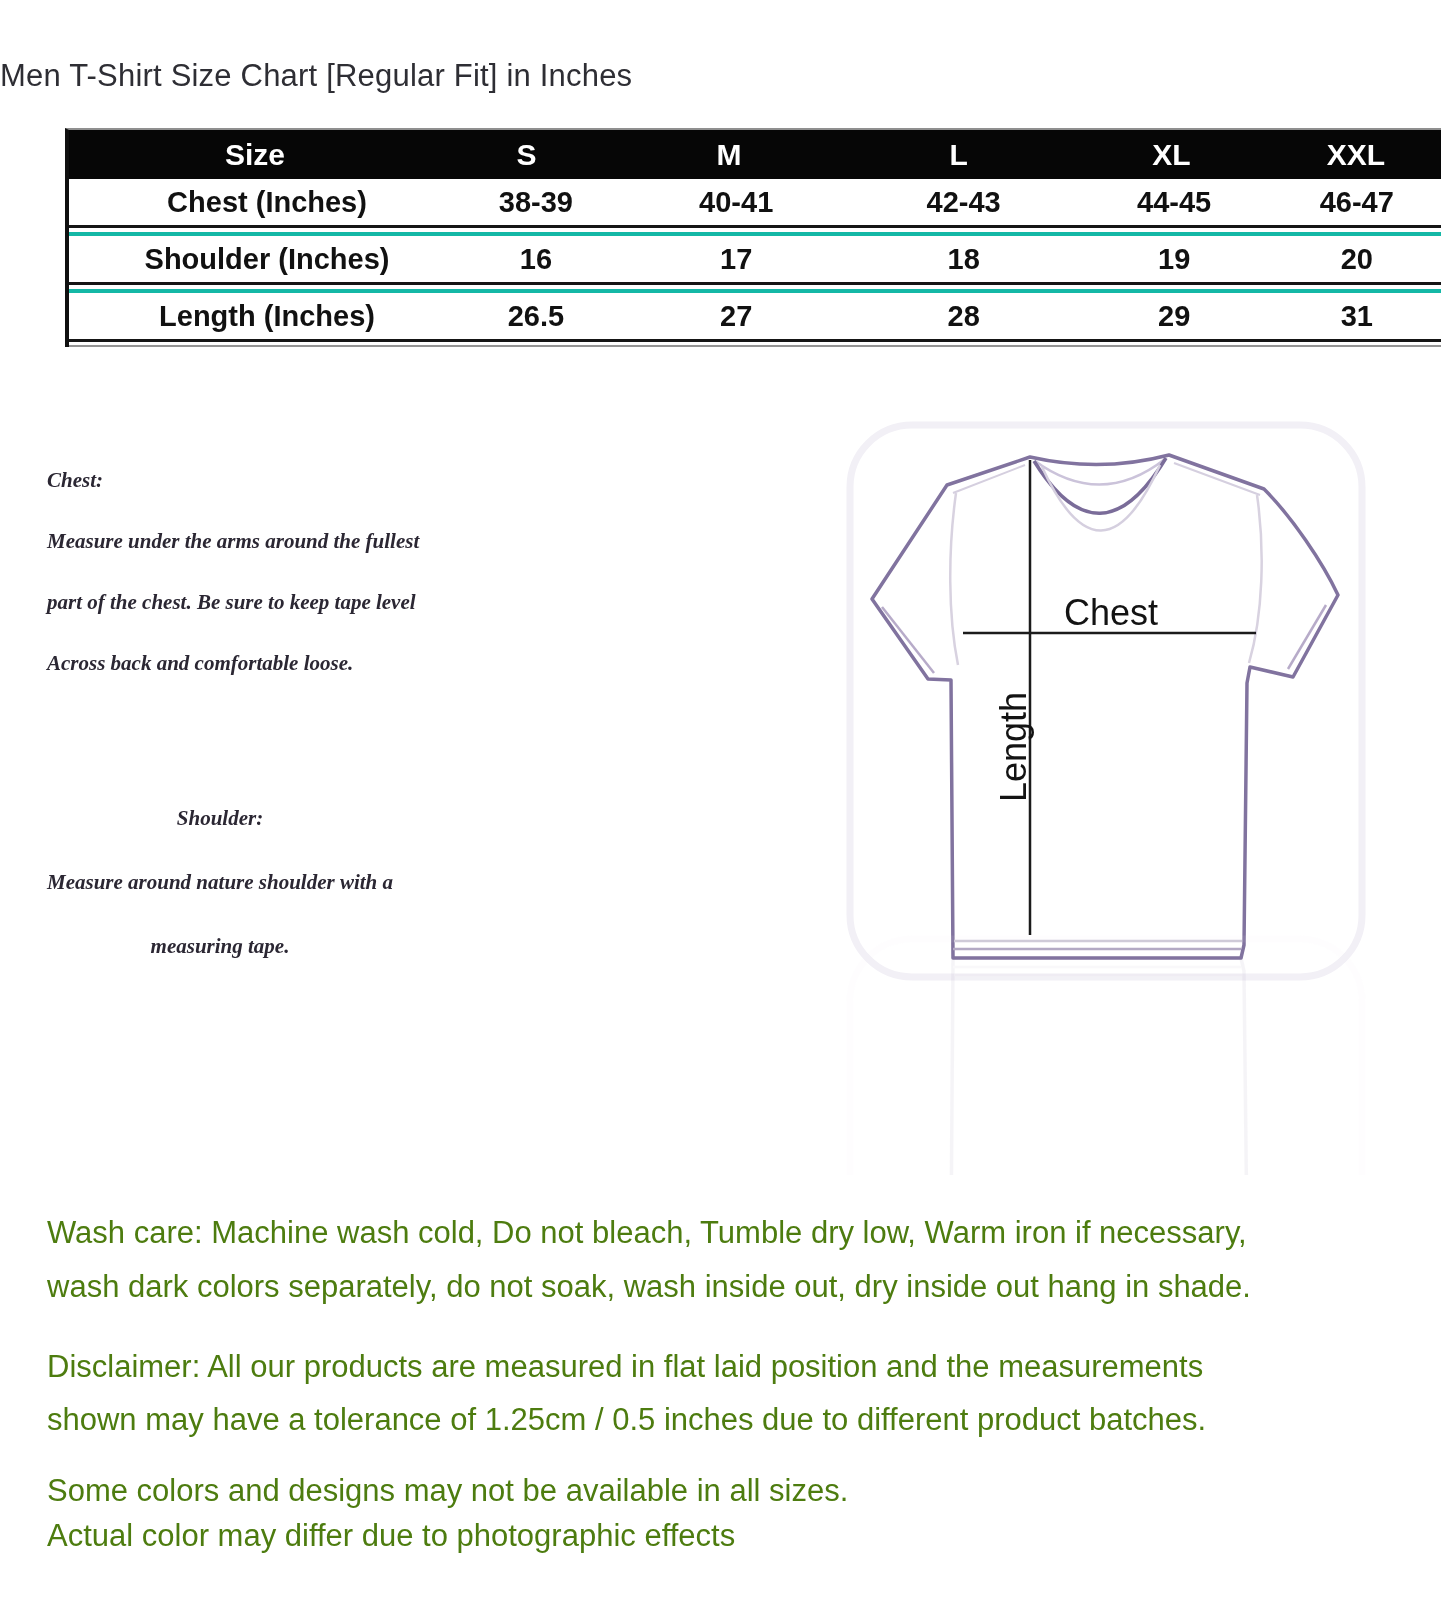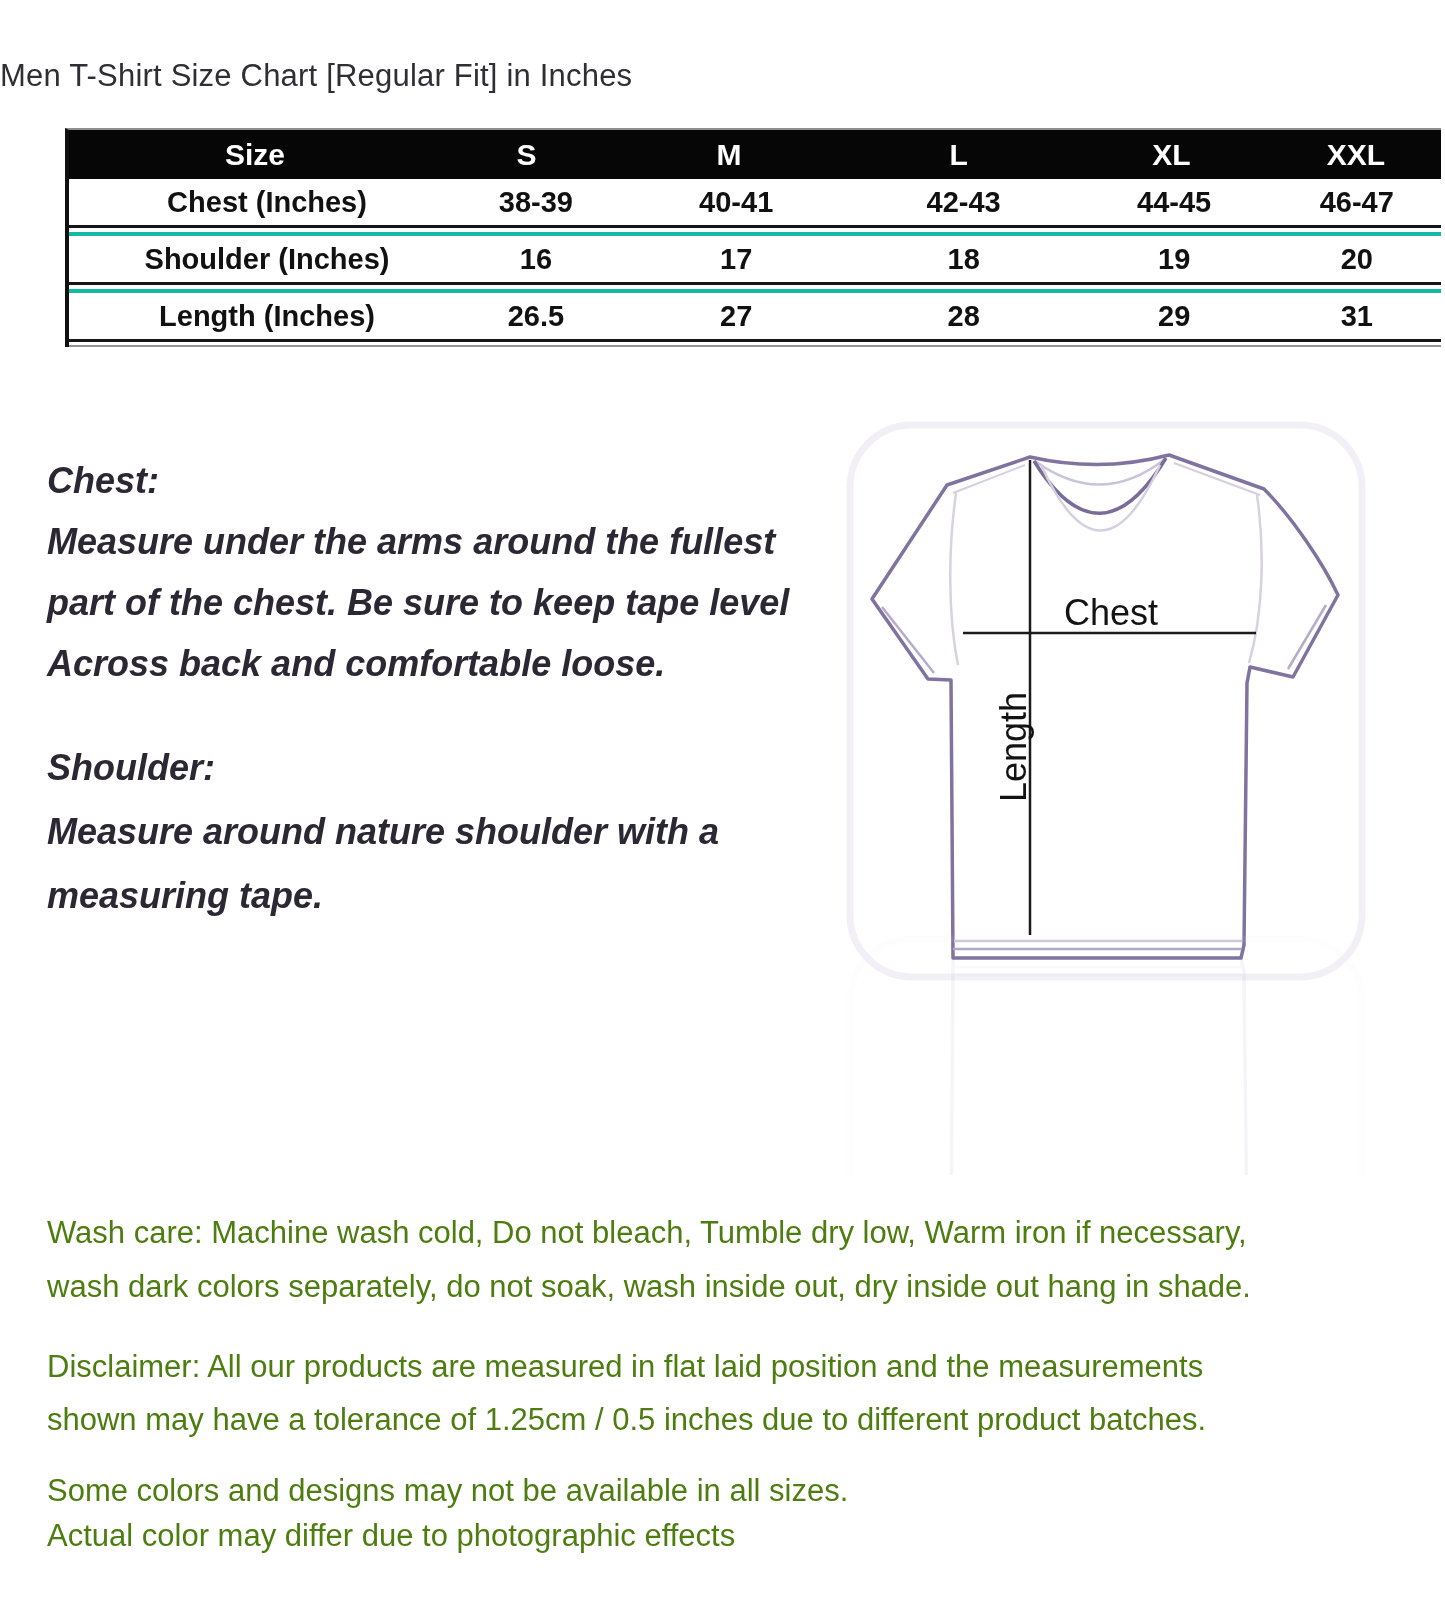--- a/index.html
+++ b/index.html
@@ -27,26 +27,26 @@
   .t-head { background:#060606; height:49px; }
   .th { color:#ffffff; font-weight:700; font-size:30px; text-align:center; }
   .t-row { height:46px; background:#ffffff; border-bottom:3px solid #151515;padding-left:14px; }
   .t-row.gap { margin-top:4px; border-top:4px solid #14b8a6; }
   .tl, .td { font-weight:700; font-size:29px; text-align:center; color:#111111; }
   .size-table::after { content:""; display:block; height:2px; background:#949494; margin-top:3px; }
 
   
   .guide {
     position:absolute; left:47px;
-    font-family:Liberation Sans, sans-serif; font-style:italic; font-weight:600;
-    color:#2b2733; font-size:36px; white-space:nowrap;
+    font-family:Liberation Serif, serif; font-style:italic; font-weight:600;
+    color:#2b2733; font-size:21px; white-space:nowrap;
   }
   .guide-chest { top:450px; }
   .guide-chest .g-line { line-height:61px; height:61px; }
-  .guide-shoulder { top:736px; }
+  .guide-shoulder { top:786px;text-align:center; }
   .guide-shoulder .g-line { line-height:64px; height:64px; }
 
   
   .diagram { position:absolute; left:820px; top:415px; width:560px; height:760px; }
   .diagram text { font-family:"Liberation Sans", sans-serif; }
 
   
   .para { position:absolute; left:47px; color:#4d7c0f; font-size:31px; white-space:nowrap; }
   .para .p-line { display:block; }
   .para-wash { top:1206px; line-height:54px; }

